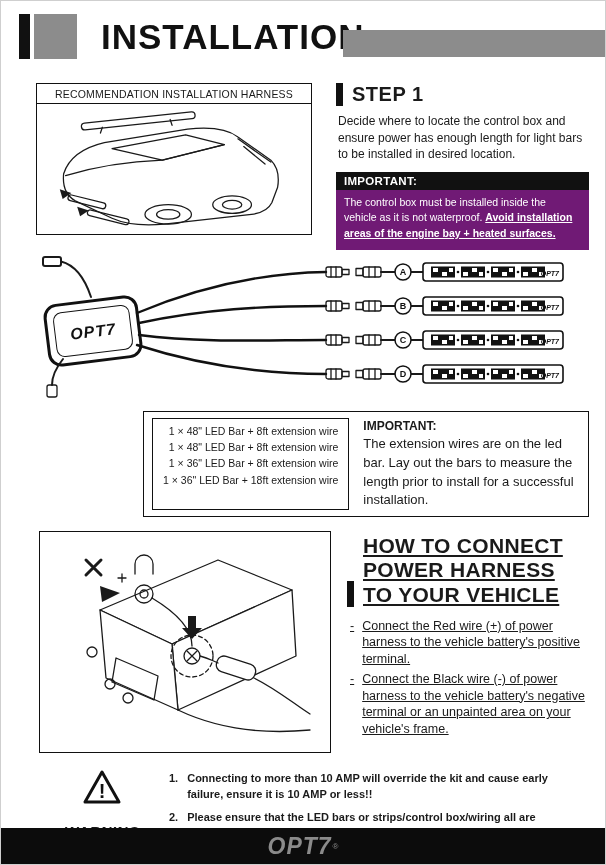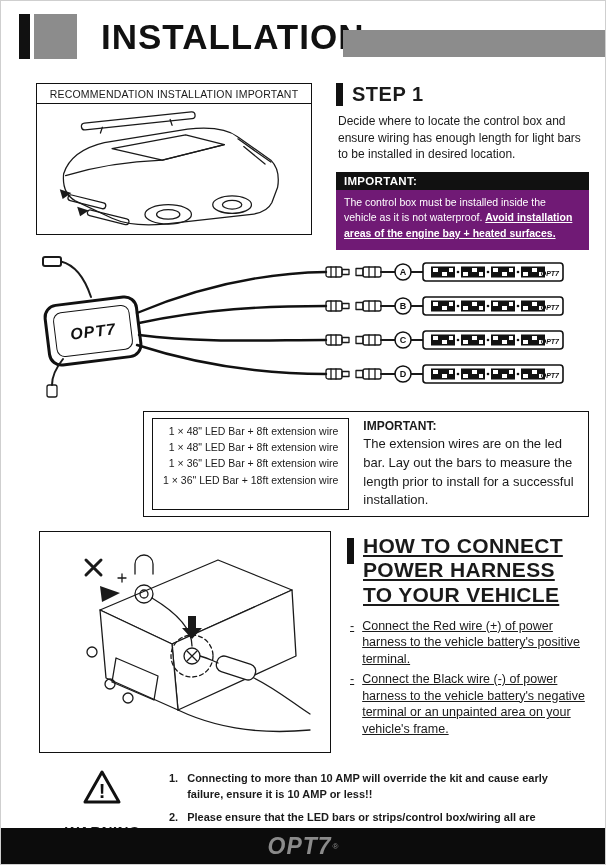--- a/index.html
+++ b/index.html
@@ -17,21 +17,21 @@
   .hdr-title { position:absolute; left:100px; top:16px; font-size:35px; font-weight:bold; letter-spacing:1px; color:#111; }
   .hdr-rule  { position:absolute; right:0; top:29px; width:262px; height:27px; background:#8c8c8c; }
 
   
   .row1 { display:flex; gap:24px; margin:12px 16px 0 35px; }
   .rec-box { width:276px; height:152px; border:1.5px solid #111; background:#fff; flex:none; }
   .rec-title { font-size:10.5px; text-align:center; padding:4px 2px 3px; border-bottom:1.5px solid #111; letter-spacing:0.2px; }
   .rec-box svg { display:block; margin:0 auto; }
 
   .step1 { flex:1; min-width:0; }
-  .sec-head { display:flex; align-items:flex-start; gap:9px; }
+  .sec-head { display:flex; align-items:flex-end; gap:9px; }
   .vbar { width:7px; height:23px; background:#111; flex:none; }
   .sec-head h2 { font-size:20px; font-weight:bold; letter-spacing:0.5px; }
   .step1-body { font-size:12px; line-height:1.38; margin:7px 0 9px 2px; }
   .imp-head { background:#111; color:#fff; font-weight:bold; font-size:11.5px; padding:3px 8px; letter-spacing:0.3px; }
   .imp-body { background:#701a75; color:#fff; font-size:10.5px; line-height:1.5; padding:5px 8px 8px; }
   .imp-emph { font-weight:bold; text-decoration:underline; }
 
   .intro { margin:9px 16px 0 35px; font-size:12px; }
 
   
@@ -83,21 +83,21 @@
 
   <div class="hdr">
     <div class="hdr-black"></div>
     <div class="hdr-gray"></div>
     <div class="hdr-title">INSTALLATION</div>
     <div class="hdr-rule"></div>
   </div>
 
   <div class="row1">
     <div class="rec-box">
-      <div class="rec-title">RECOMMENDATION INSTALLATION IMPORTANT</div>
+      <div class="rec-title">RECOMMENDATION INSTALLATION HARNESS</div>
       <svg viewBox="0 0 273 126" width="273" height="122">
 
         <g class="ln">
           <rect x="40" y="14" width="118" height="7" rx="3.5" transform="rotate(-6 99 17)"></rect>
           <line x1="62" y1="24" x2="60" y2="30"></line>
           <line x1="132" y1="16" x2="134" y2="22"></line>
         </g>
 
         <path class="ln" d="M22,72 Q30,48 64,40 L150,26 Q186,22 202,34 L236,58 Q246,68 243,86 L237,102 Q232,112 216,114 L126,124 Q92,127 72,118 L34,100 Q20,92 22,72 Z"></path>
 
@@ -117,21 +117,21 @@
         <polygon class="fillb" points="18,88 30,92 21,98"></polygon>
         <polygon class="fillb" points="36,106 48,110 39,116"></polygon>
       </svg>
     </div>
 
     <div class="step1">
       <div class="sec-head">
         <span class="vbar"></span>
         <h2>STEP 1</h2>
       </div>
-      <p class="step1-body">Decide where to locate the control box and ensure wiring has enough length for light bars to be installed in desired location.</p>
+      <p class="step1-body">Decide where to locate the control box and ensure power has enough length for light bars to be installed in desired location.</p>
       <div class="imp-head">IMPORTANT:</div>
       <div class="imp-body">
         <span>The control box must be installed inside the vehicle as it is not waterproof. </span><span class="imp-emph">Avoid installation areas of the engine bay + heated surfaces.</span>
       </div>
     </div>
   </div>
 
 
   <div class="diagram">
     <svg viewBox="0 0 545 148" width="545" height="148">

